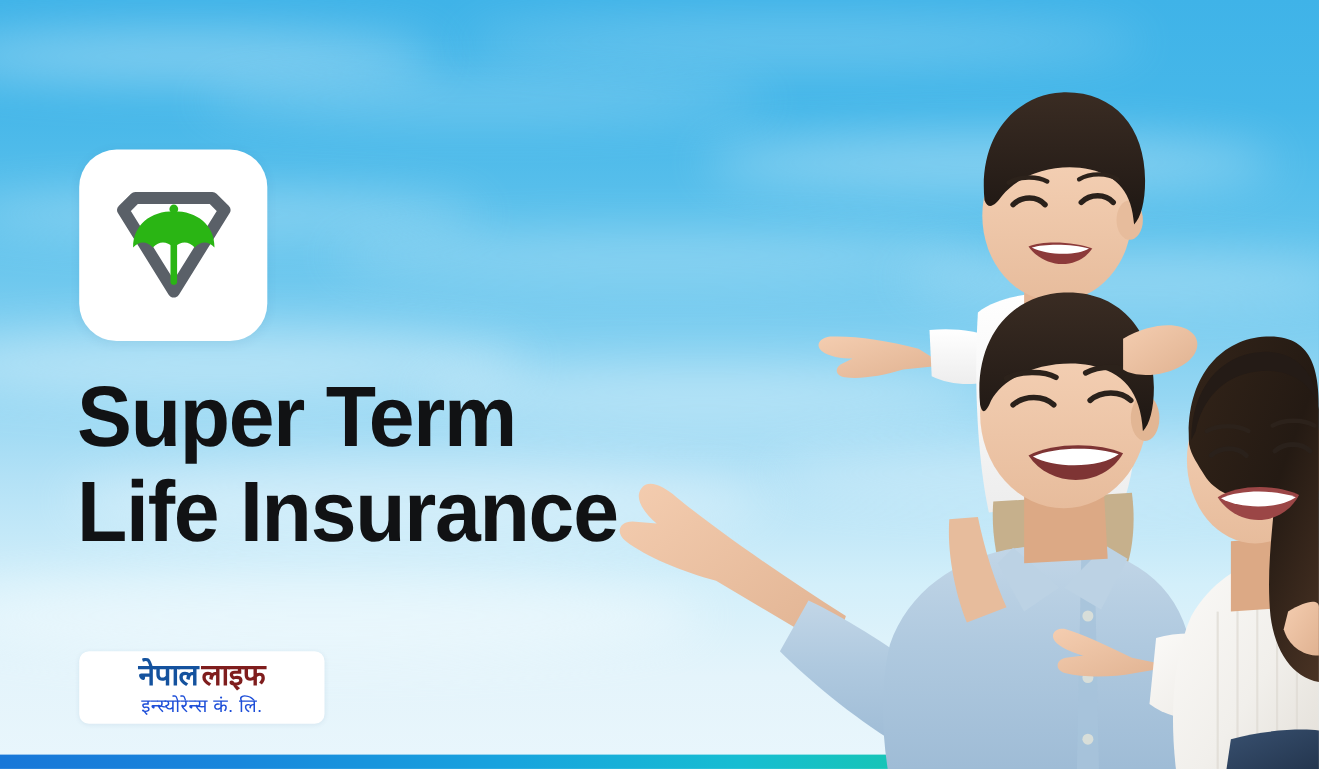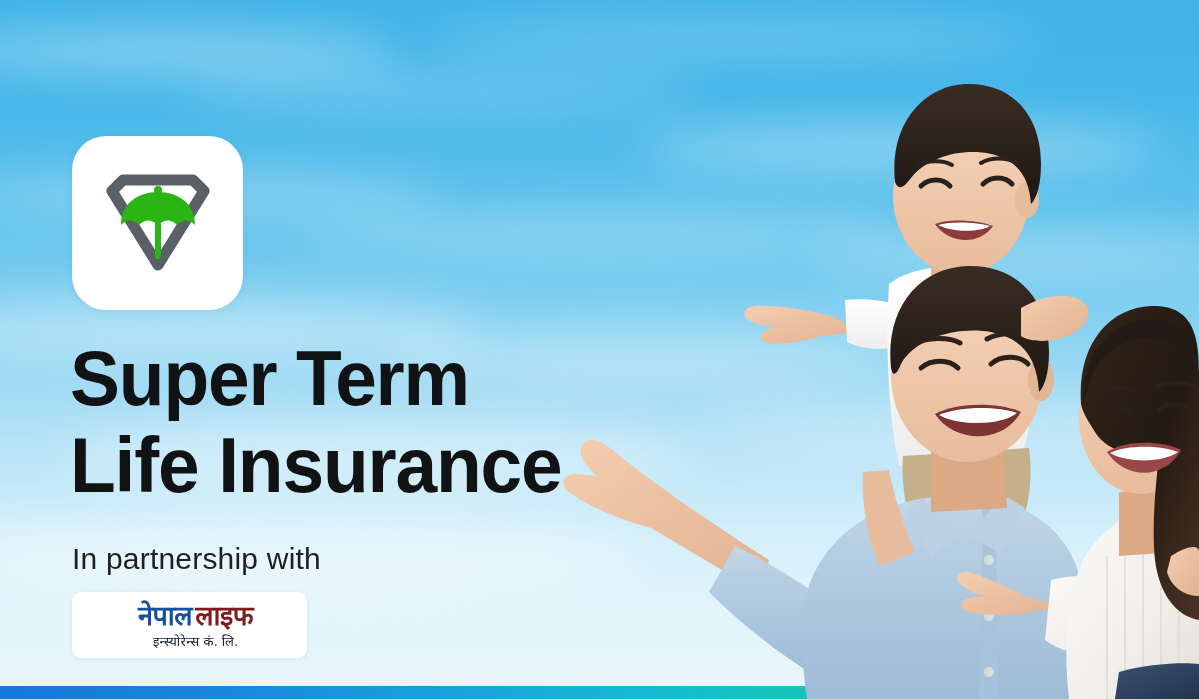--- a/index.html
+++ b/index.html
@@ -134,44 +134,43 @@
     width: 223px;
     height: 66px;
     background: #ffffff;
     border-radius: 9px;
     z-index: 6;
     display: flex;
     flex-direction: column;
     align-items: center;
     justify-content: center;
     box-shadow: 0 1px 5px rgba(20,70,110,.08);
-    padding-left: 12px;
   }
   .nl-wordmark {
     display: flex;
     align-items: baseline;
     font-family: "Liberation Sans", sans-serif;
     font-weight: 700;
     font-size: 27px;
     line-height: 1;
     letter-spacing: -.5px;
   }
   .nl-nepal {
     color: #14529E;
     padding-right: 3px;
   }
   .nl-life {
     color: #7f1d1d;
   }
   .nl-sub {
     margin-top: 5px;
-    color: #0f172a;
+    color: #1d4ed8;
     font-family: "Liberation Sans", sans-serif;
     font-weight: 400;
-    font-size: 13px;
+    font-size: 17px;
     letter-spacing: .3px;
     line-height: 1;
   }
 
   
   .photo {
     position: absolute;
     right: 0;
     bottom: 0;
     width: 640px;
@@ -385,21 +384,20 @@
         <rect x="55" y="17" width="8" height="8" rx="4" fill="#2AB514"></rect>
       </svg>
     </span>
   </div>
 
   <h1 class="headline">
     <span class="ln">Super Term</span>
     <span class="ln">Life Insurance</span>
   </h1>
 
-  <p class="partner-label">In partnership with</p>
 
   <div class="partner-card">
     <div class="nl-wordmark">
       <span class="nl-nepal">नेपाल</span>
       <span class="nl-life">लाइफ</span>
     </div>
     <div class="nl-sub">इन्स्योरेन्स कं. लि.</div>
   </div>
 
 </div>

